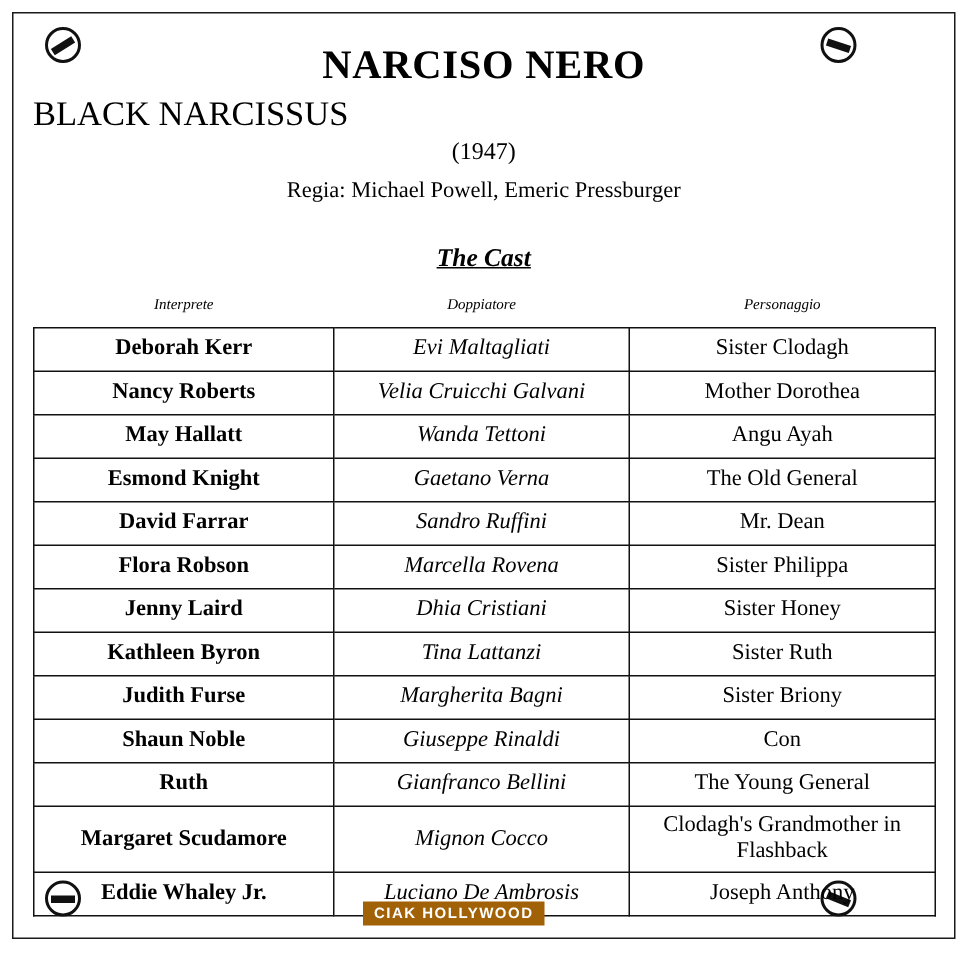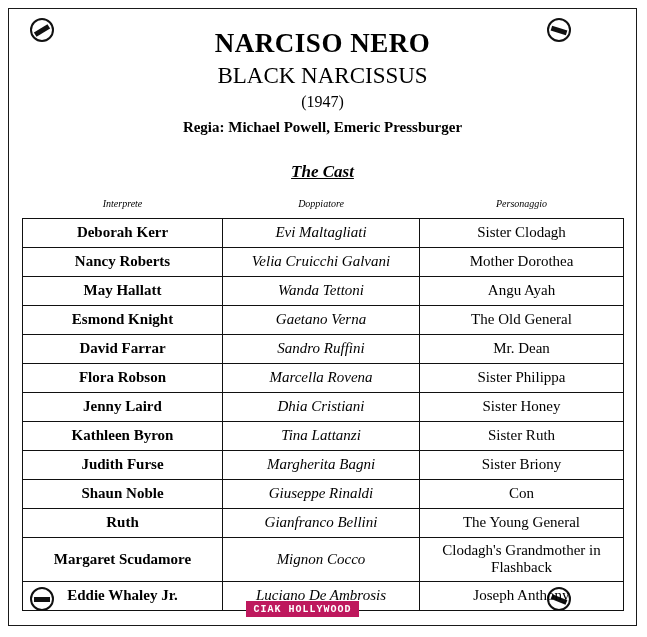--- a/index.html
+++ b/index.html
@@ -67,35 +67,34 @@
   }
   .title-main {
     text-align: center;
     font-size: 27px;
     font-weight: bold;
     letter-spacing: 0.5px;
     margin: 8px 0 2px 0;
     font-family: "Liberation Serif", serif;
   }
   .title-sub {
-    text-align: center;
+    text-align: left;
     font-size: 23px;
     font-weight: normal;
     margin: 4px 0 2px 0;
   }
   .title-year {
     text-align: center;
     font-size: 16px;
     margin: 4px 0 2px 0;
   }
   .title-dir {
     text-align: center;
     font-size: 15px;
     margin: 8px 0 0 0;
-    font-weight: bold;
   }
   .cast-heading {
     text-align: center;
     font-size: 17px;
     font-style: italic;
     font-weight: bold;
     text-decoration: underline;
     margin: 26px 0 14px 0;
   }
   table.cast {
@@ -133,23 +132,23 @@
   }
   .footer-logo {
     position: absolute;
     left: 0;
     right: 0;
     bottom: 20px;
     text-align: center;
   }
   .footer-logo .logo-box {
     display: inline-block;
-    background: #be185d;
+    background: #a16207;
     color: #fff;
-    font-family: Liberation Mono, monospace;
+    font-family: Liberation Sans, sans-serif;
     font-size: 10px;
     font-weight: bold;
     letter-spacing: 1px;
     padding: 3px 7px 2px 7px;
   }
 </style>
 </head>
 <body>
 
 <div class="page">

